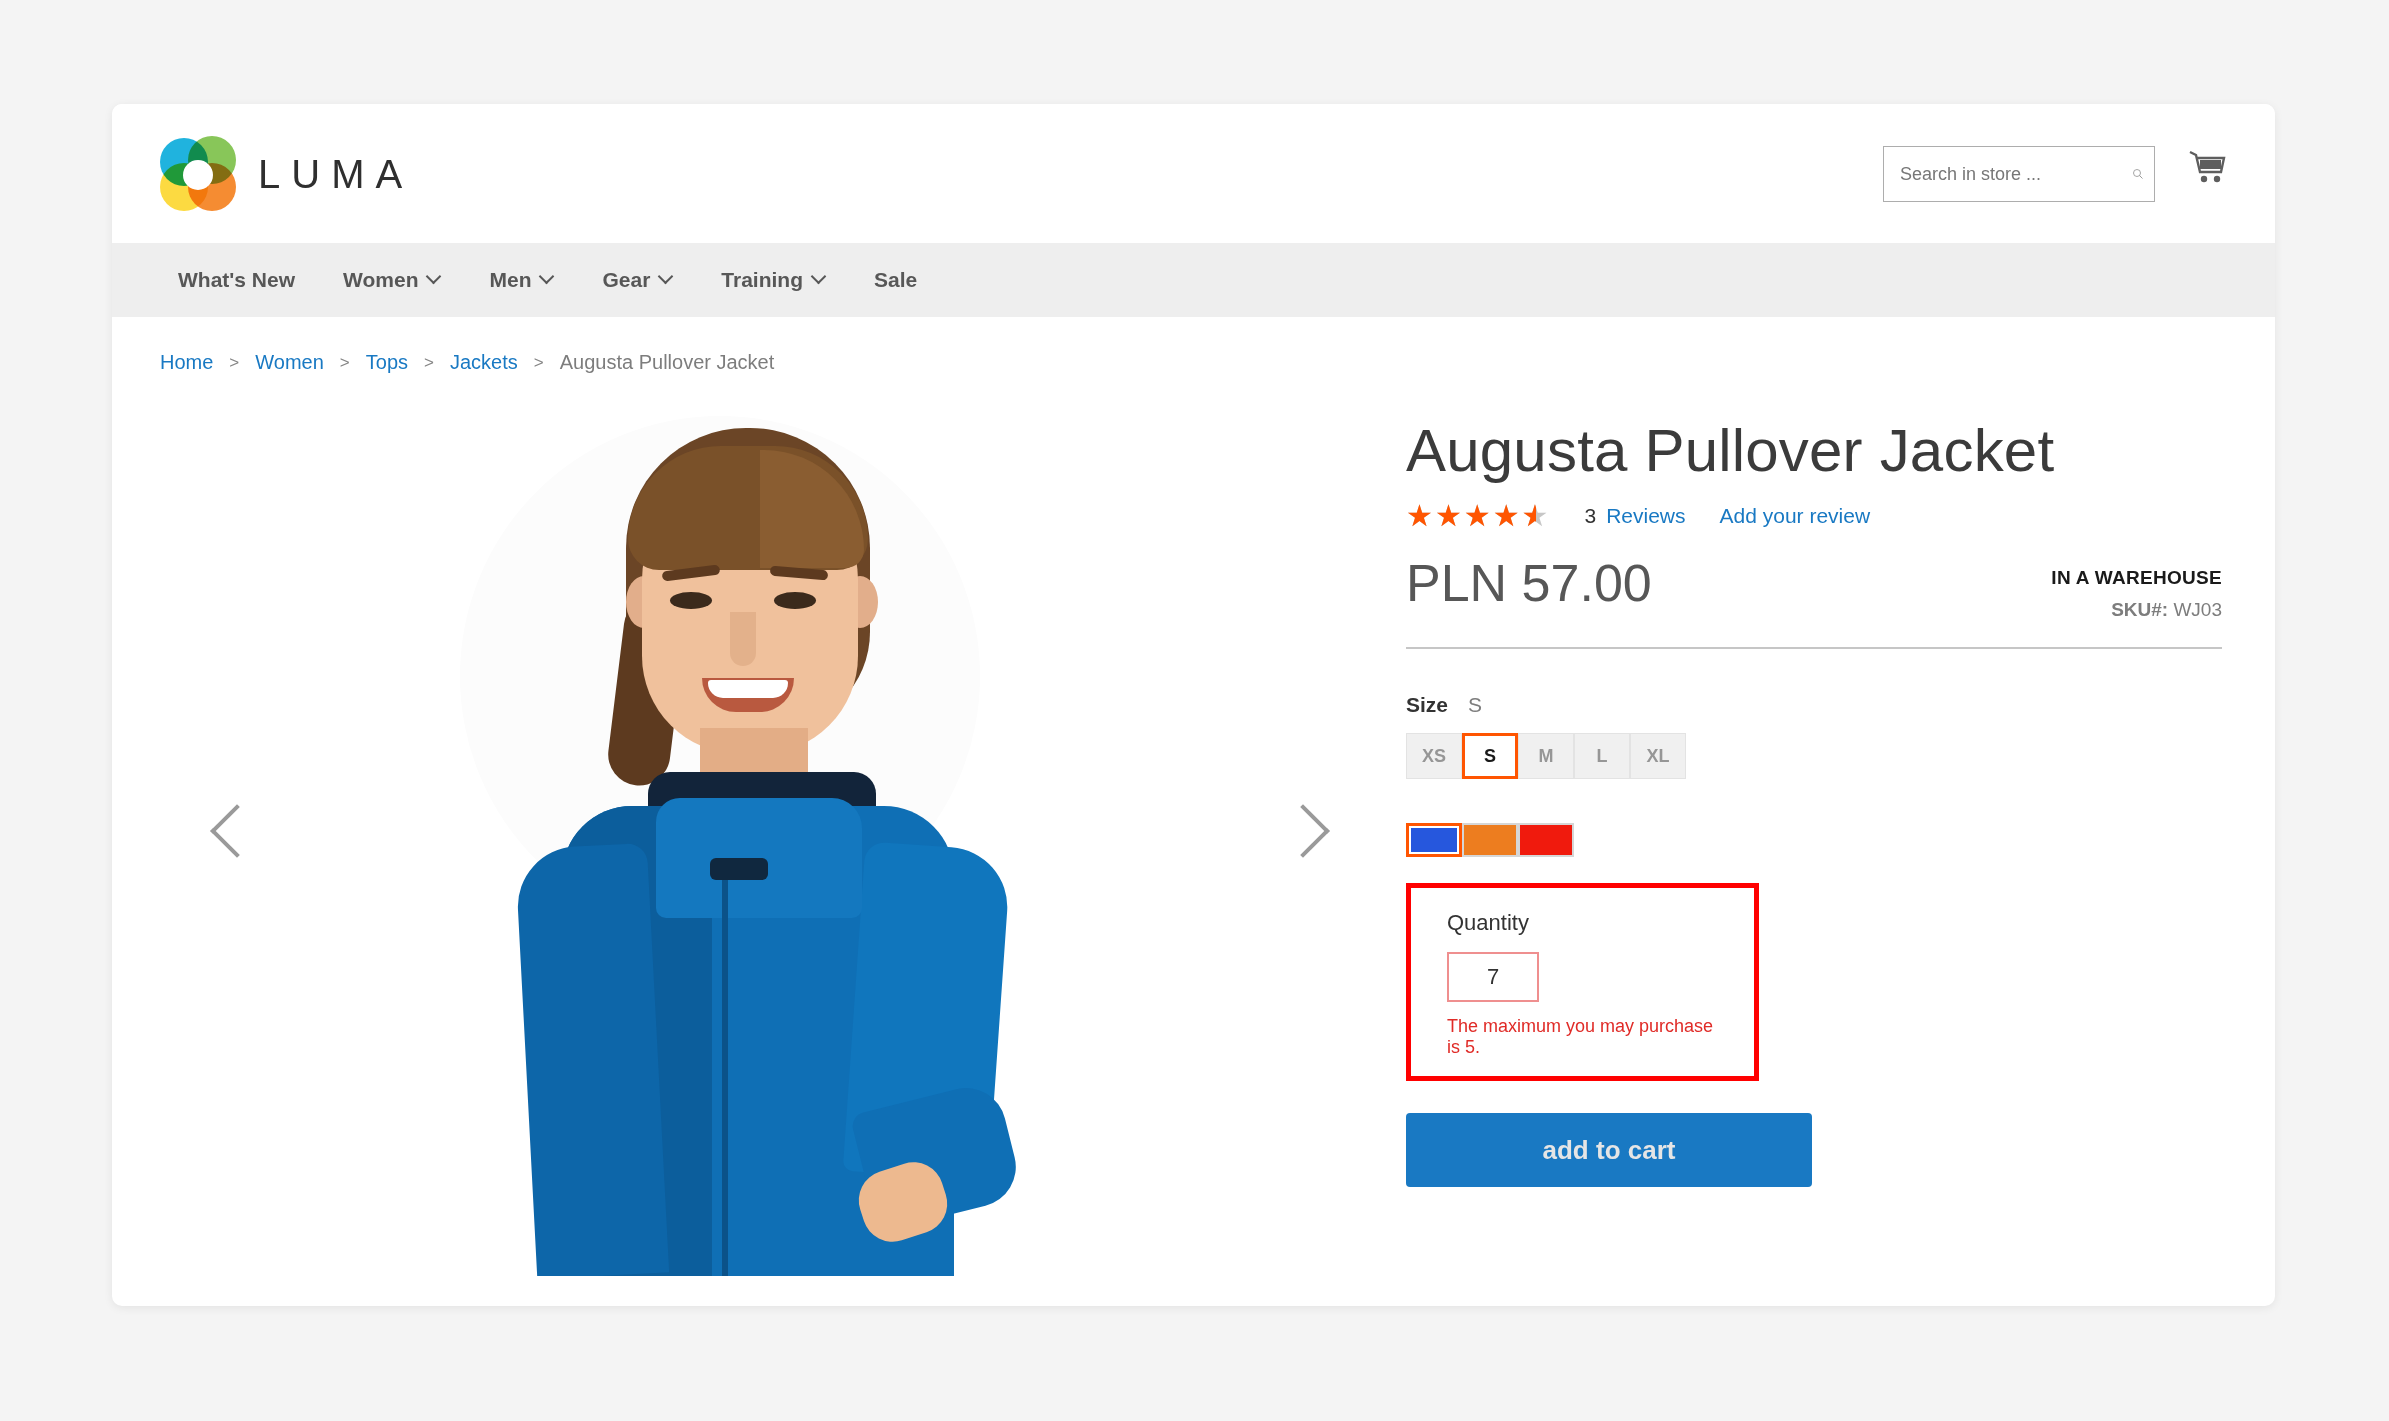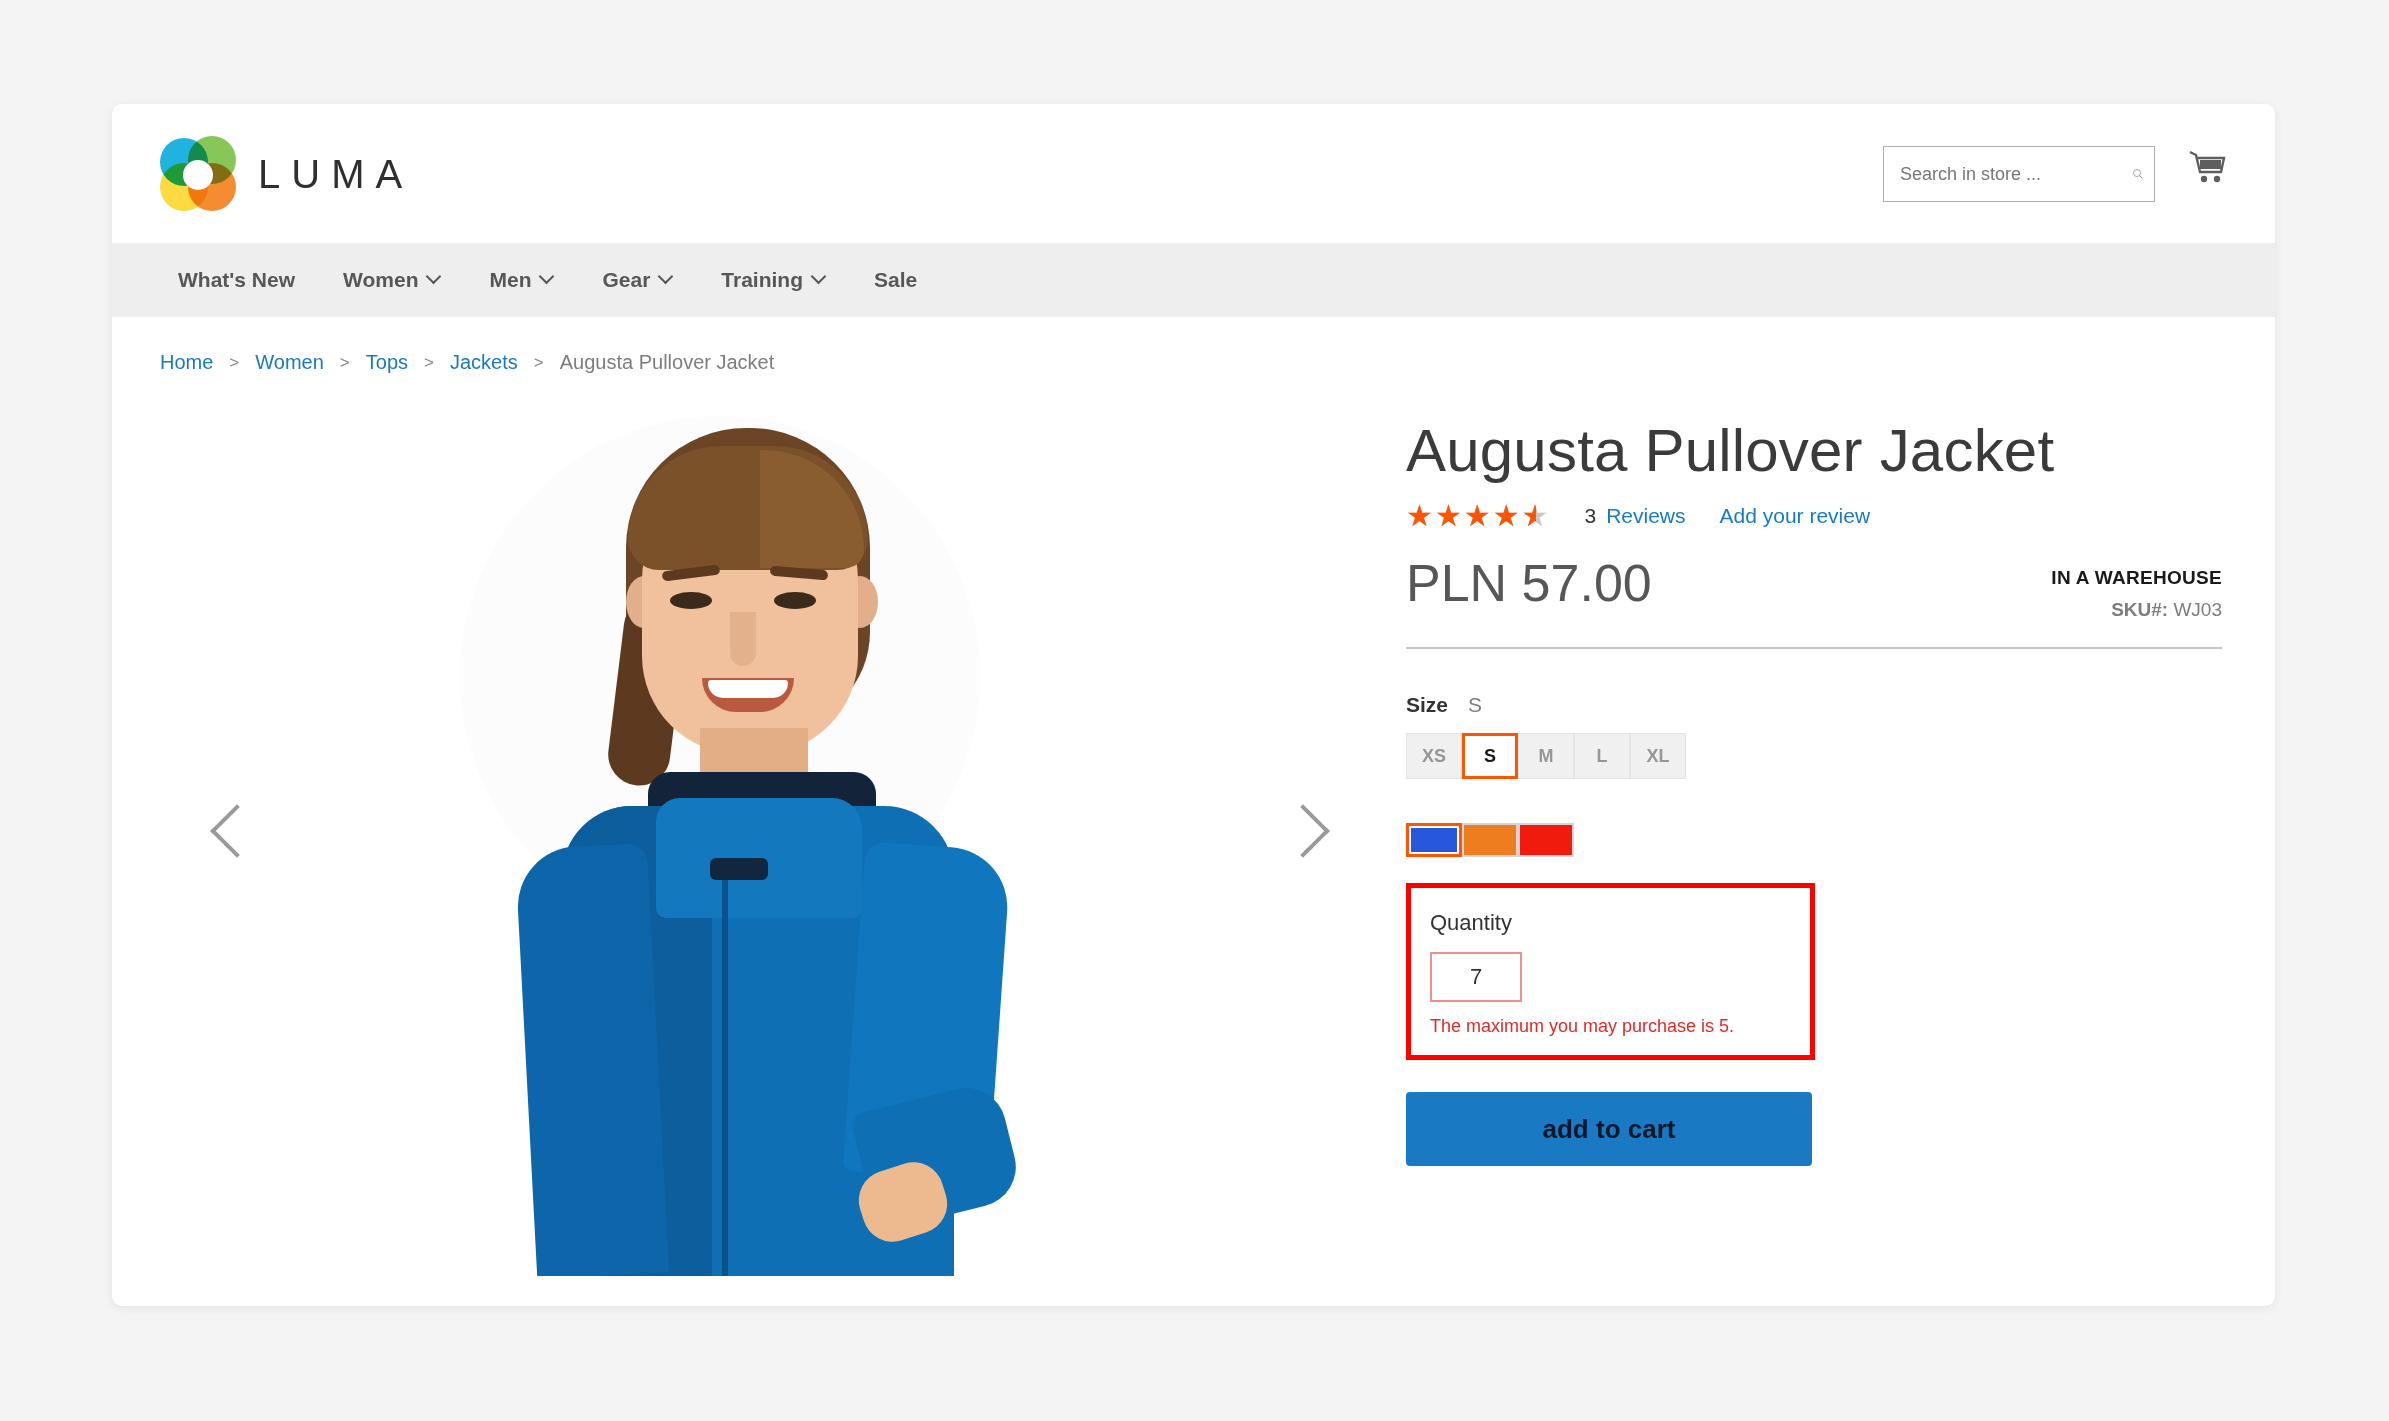--- a/index.html
+++ b/index.html
@@ -278,34 +278,34 @@
   }
   .sw-size.selected {
     background: #ffffff; border: 3px solid #ff5501; color: #1a1a1a;
   }
   .sw-color {
     width: 56px; height: 34px; border: 2px solid #d6d6d6; cursor: pointer;
   }
   .sw-color.selected { border: 3px solid #ff5501; padding: 2px; background: #fff; }
   .sw-color.selected i { display: block; width: 100%; height: 100%; }
   .qty-annotation {
-    margin-top: 26px; width: 409px;
-    border: 5px solid #ff0000; padding: 22px 26px 18px 19px;
+    margin-top: 26px; width: 353px;
+    border: 5px solid #ff0000; padding: 22px 26px 18px 36px;
   }
   .qty-label { font-size: 22px; color: #333; margin-bottom: 16px; }
   .qty-input {
     width: 92px; height: 50px; border: 2px solid #ef8f8f;
     font-size: 22px; color: #333; text-align: center;
     font-family: "Liberation Sans", sans-serif; outline: none;
   }
   .qty-error { margin-top: 14px; font-size: 18px; color: #e02b27; }
   .add-cart {
     margin-top: 32px; width: 406px; height: 74px;
     background: #1979c3; border: none; border-radius: 4px;
-    color: #0f172a; font-size: 26px; font-weight: bold;
+    color: #e5e5e5; font-size: 26px; font-weight: bold;
     font-family: "Liberation Sans", sans-serif; cursor: pointer;
   }
 </style>
 </head>
 <body>
 
 <div class="page-card">
 
   <div class="header">
     <div class="logo-wrap">

